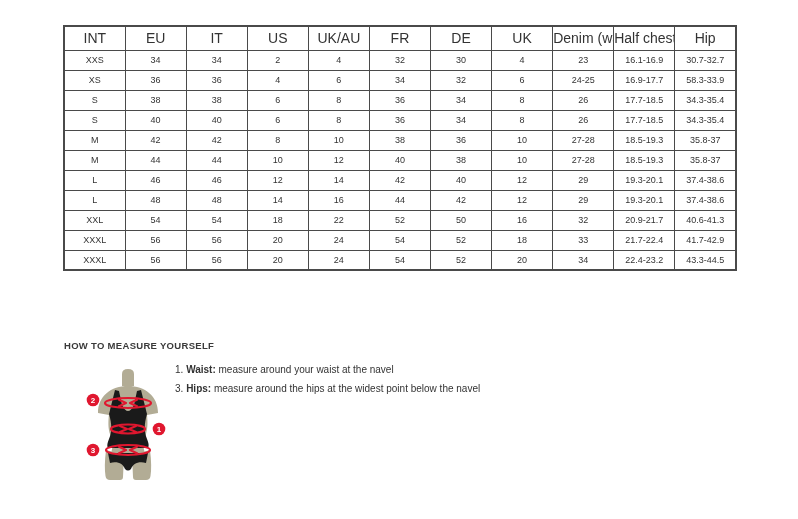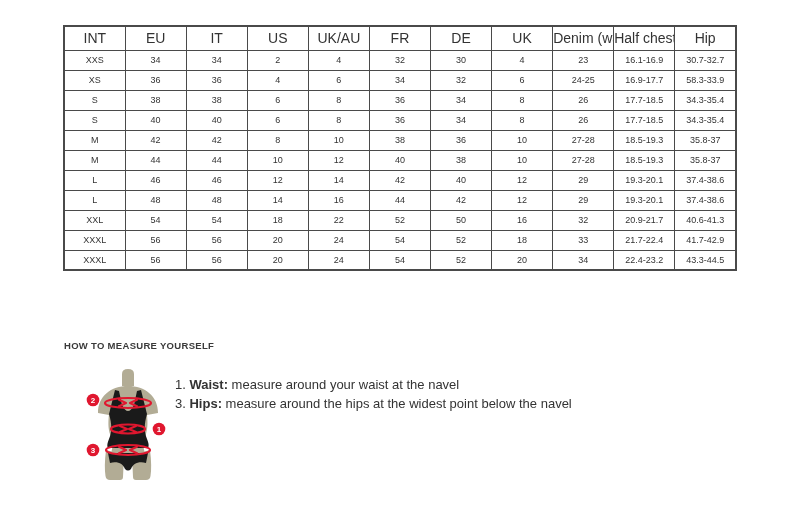--- a/index.html
+++ b/index.html
@@ -32,22 +32,22 @@
   .size-chart td{height:20px;font-size:9px;font-weight:400;}
   
   .measure-title{
     position:absolute;left:64px;top:340px;
     font-size:9.5px;font-weight:700;letter-spacing:.3px;color:#3a3a3a;
   }
   .figure-wrap{
     position:absolute;left:78px;top:366px;width:100px;height:118px;
   }
   .instructions{
-    position:absolute;left:175px;top:379px;list-style:none;
-    font-size:13px;color:var(--text);
+    position:absolute;left:175px;top:364px;list-style:none;
+    font-size:10px;color:var(--text);
   }
   .instructions li{margin-bottom:8px;line-height:11px;}
   .instructions b{font-weight:700;}
   
   .tan path{fill:var(--tan);}
   .suit path{fill:var(--suit);}
   .redlines ellipse,.redlines path{
     fill:none;stroke:var(--accent);stroke-width:2.2;stroke-linecap:round;stroke-linejoin:round;
   }
   .badge circle{fill:var(--accent);}

